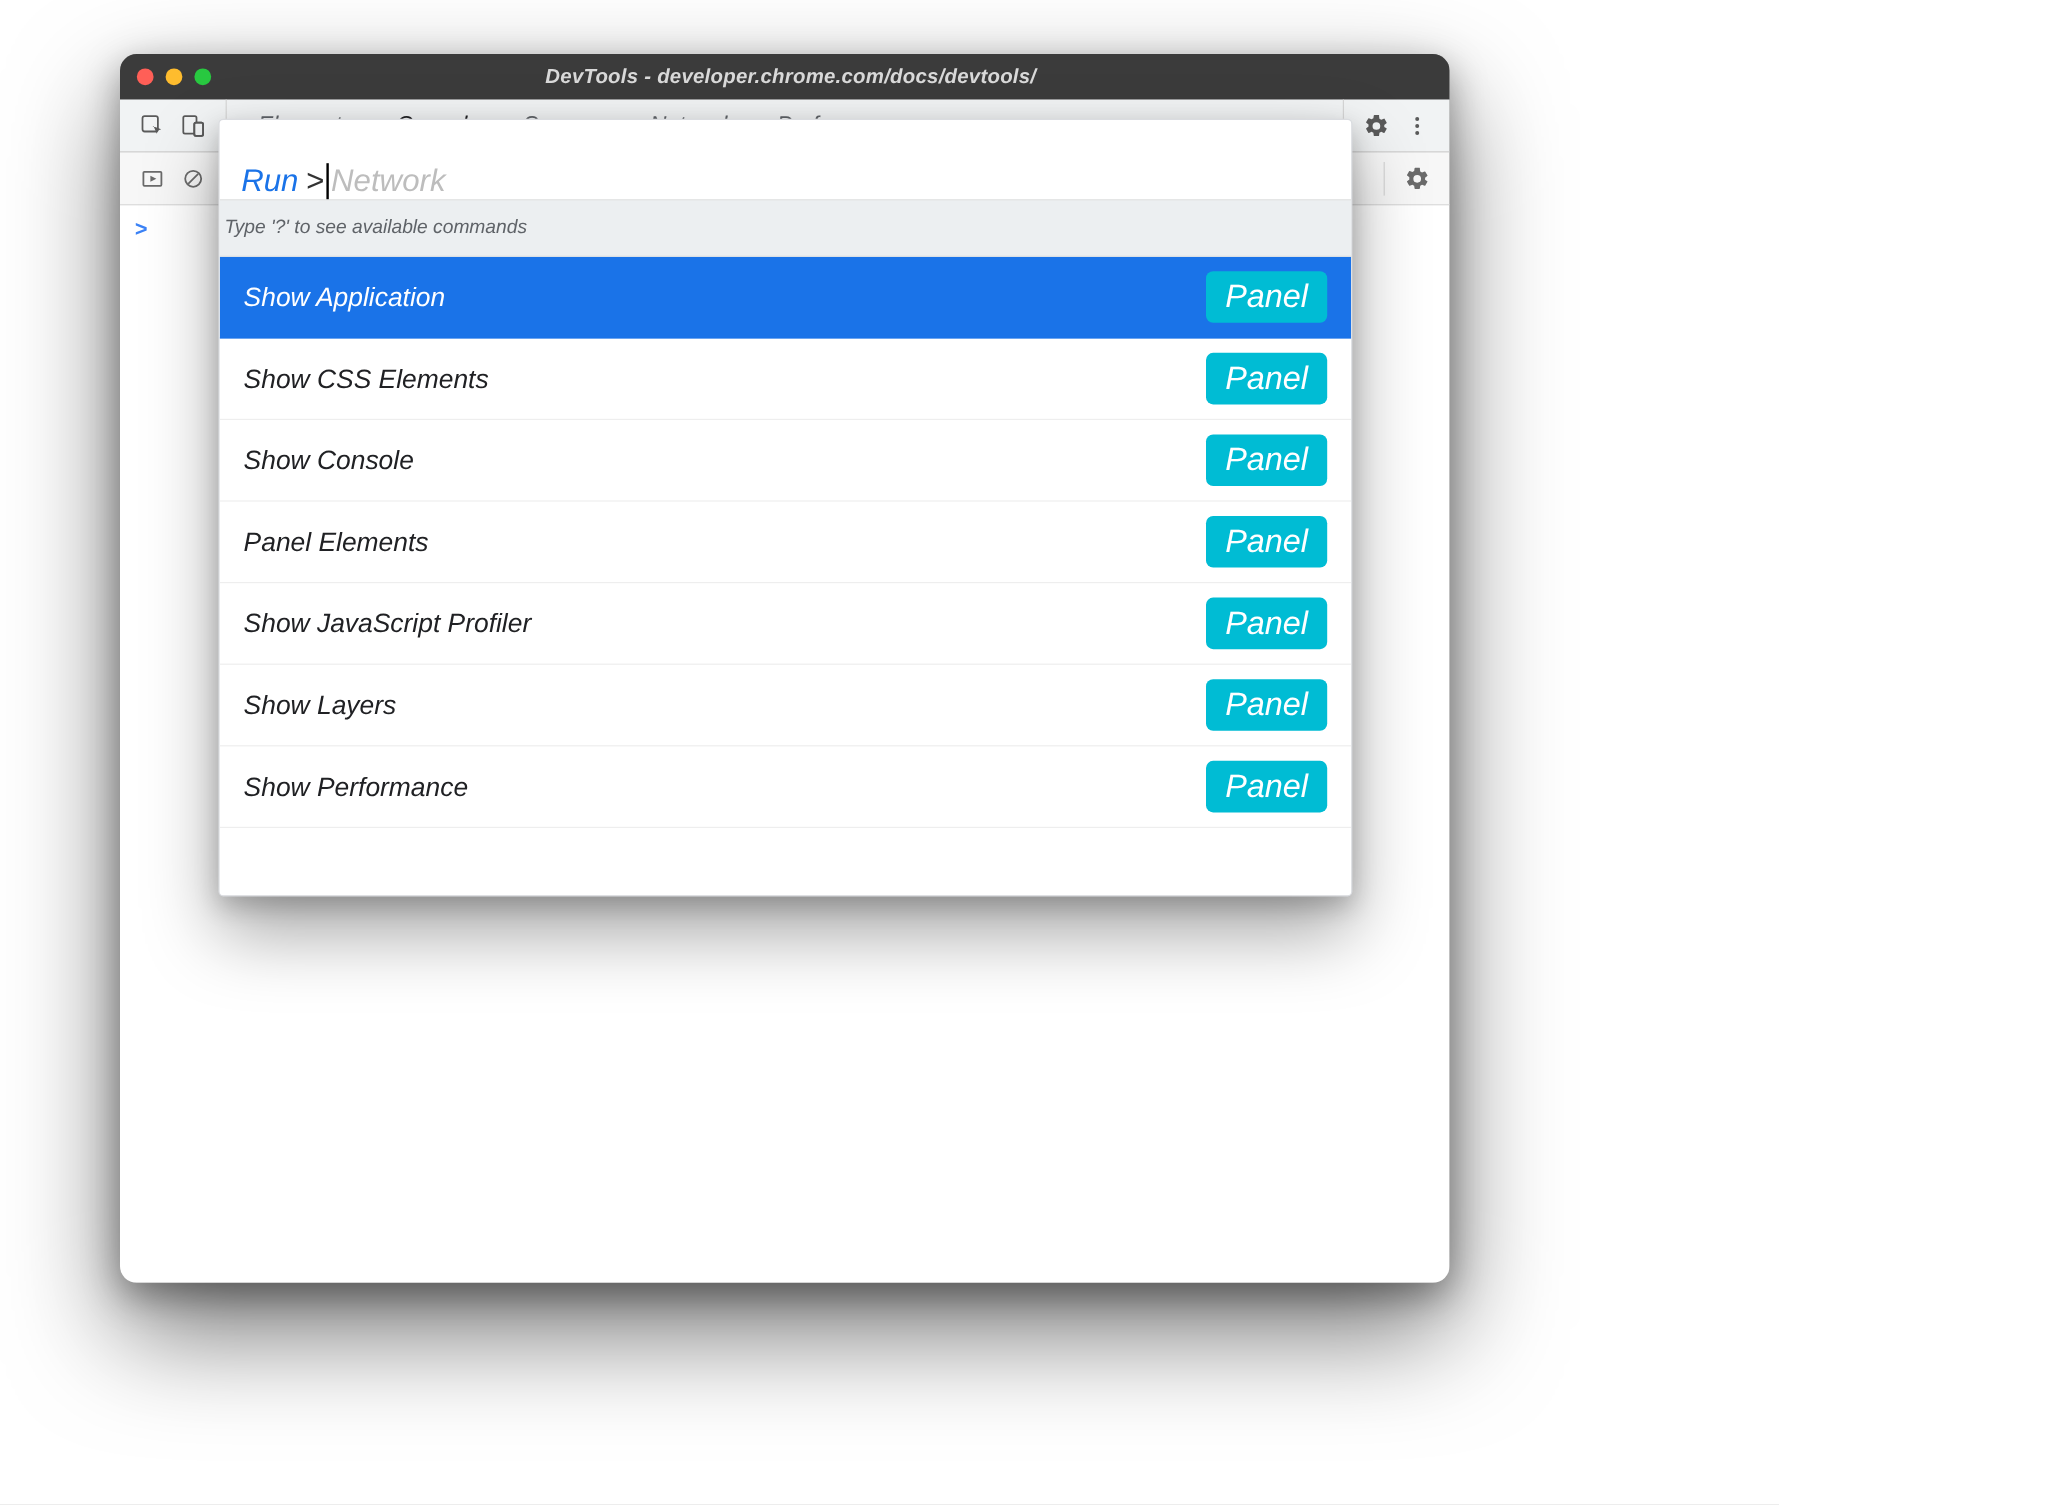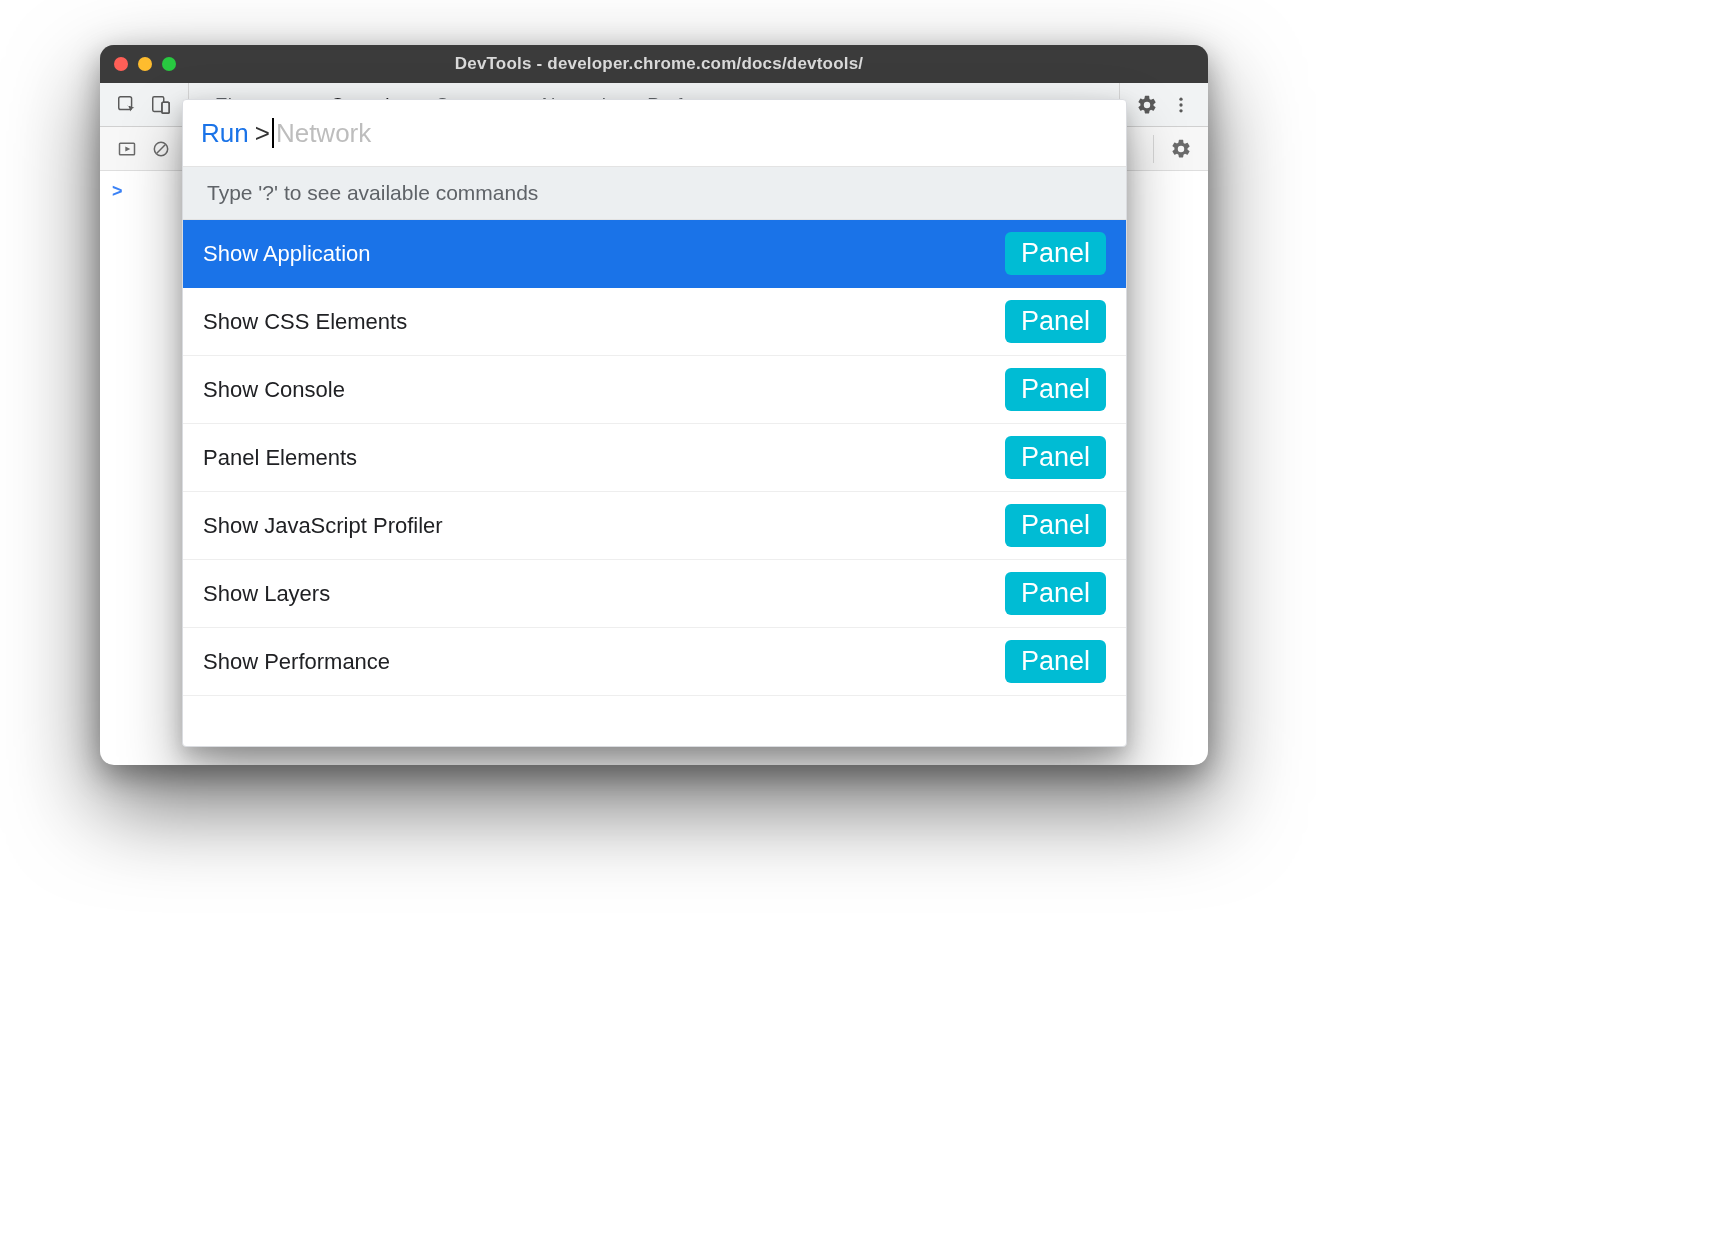--- a/index.html
+++ b/index.html
@@ -1,21 +1,22 @@
 <!DOCTYPE html>
 <html><head>
 <meta charset="utf-8">
 <style>
   * { box-sizing: border-box; margin: 0; padding: 0; }
   html, body { width: 1716px; height: 1254px; font-family: -apple-system, "Helvetica Neue", Arial, sans-serif; background: transparent; }
   .stage { position: relative; width: 1716px; height: 1254px; }
   .window {
-    position: absolute; left: 100px; top: 45px; width: 1108px; height: 720px;
+    position: absolute; left: 100px; top: 45px; width: 1108px; height: 1024px;
     border-radius: 14px; overflow: hidden; background: #a3a3a3;
     box-shadow: 0 40px 90px rgba(0,0,0,0.55), 0 10px 30px rgba(0,0,0,0.35);
+    font-style: italic;
   }
   
   .titlebar { height: 38px; background: #3b3b3b; display: flex; align-items: center; padding: 0 14px; }
   .traffic { display: flex; gap: 10px; }
   .dot { width: 14px; height: 14px; border-radius: 50%; }
   .dot.red { background: #ff5f57; }
   .dot.yellow { background: #febc2e; }
   .dot.green { background: #28c840; }
   .titlebar .title { flex: 1; text-align: center; color: #d9d9d9; font-size: 17px; font-weight: 600; letter-spacing: .2px; margin-left:-52px; }
   
@@ -35,26 +36,26 @@
   
   .console-body { position: relative; height: calc(100% - 38px - 44px - 44px); background: #fff; }
   .prompt { position: absolute; left: 12px; top: 10px; color: #3b82f6; font-size: 18px; font-weight: 700; }
   
   .command-menu {
     position: absolute; left: 82px; top: 54px; width: 945px; height: 648px;
     background: #fff; border: 1px solid #dadce0; border-radius: 4px;
     box-shadow: 0 30px 60px rgba(0,0,0,0.35), 0 8px 20px rgba(0,0,0,0.2);
     overflow: hidden;
   }
-  .cmd-input-row { display: flex; align-items: center; height: 66px; padding: 0 18px; font-size: 26px; }
+  .cmd-input-row { display: flex; align-items: flex-end; height: 66px; padding: 0 18px; font-size: 26px; }
   .cmd-run { color: #1a73e8; font-weight: 400; margin-right: 6px; }
   .cmd-chevron { color: #333; font-weight: 500; margin-right: 2px; }
   .cmd-cursor { width: 2px; height: 30px; background: #000; margin-right: 2px; }
   .cmd-placeholder { color: #bdbdbd; }
-  .cmd-hint { background: #eceff1; color: #5f6368; font-size: 21px; padding: 14px 24px; border-top: 1px solid #e3e3e3; border-bottom: 1px solid #e3e3e3; }
+  .cmd-hint { background: #eceff1; color: #5f6368; font-size: 16px; padding: 14px 4px; border-top: 1px solid #e3e3e3; border-bottom: 1px solid #e3e3e3; }
   .cmd-list { overflow: hidden; }
   .cmd-item { display: flex; align-items: center; justify-content: space-between; height: 68px; padding: 0 20px; border-bottom: 1px solid #eee; font-size: 22px; color: #202124; }
   .cmd-item.selected { background: #1a73e8; color: #fff; border-bottom-color: #1a73e8; }
   .cmd-badge { background: #00bcd4; color: #fff; font-size: 27px; padding: 6px 16px; border-radius: 6px; font-weight: 500; }
   .cmd-item.selected .cmd-badge { background: #00bcd4; }
   svg { display: block; }
 </style>
 </head>
 <body>
 

